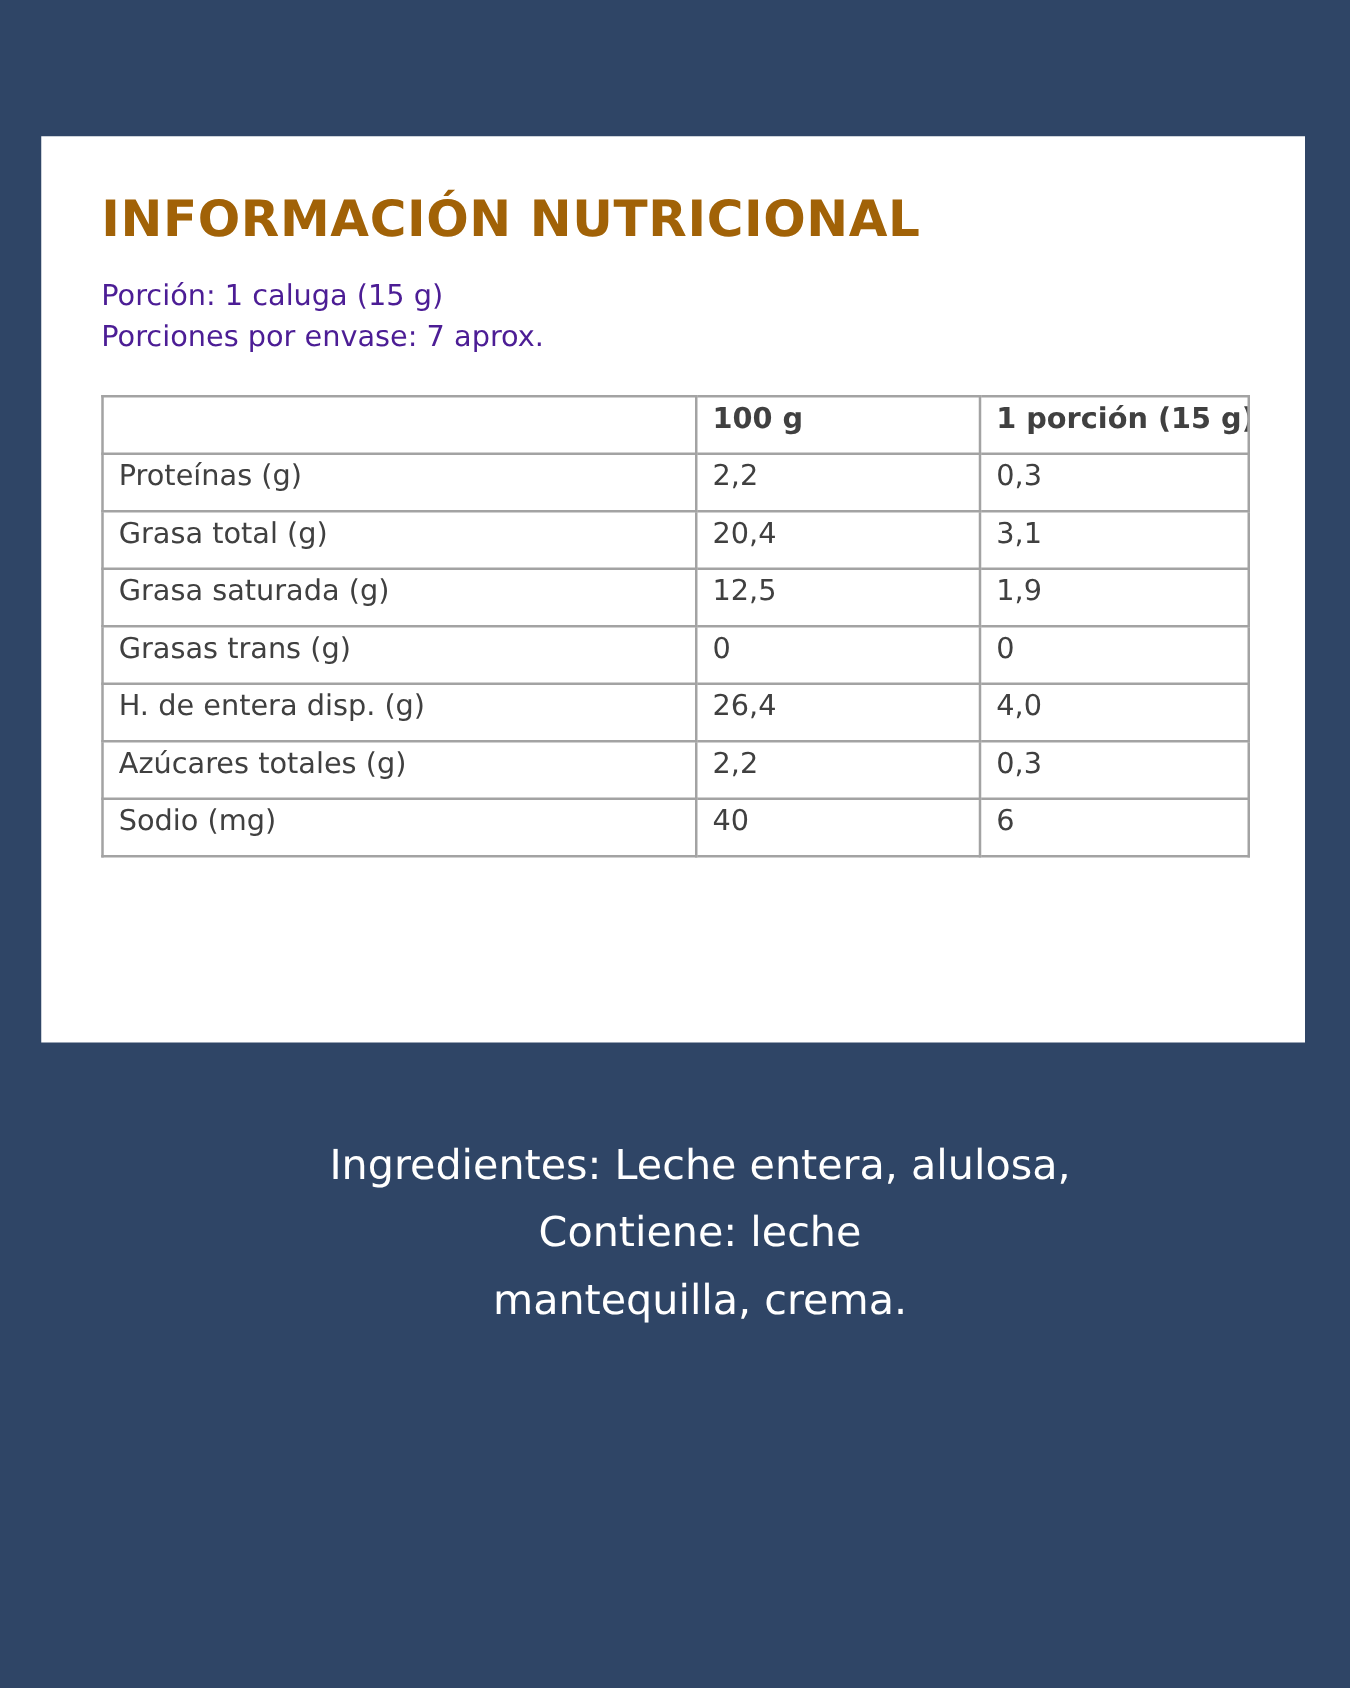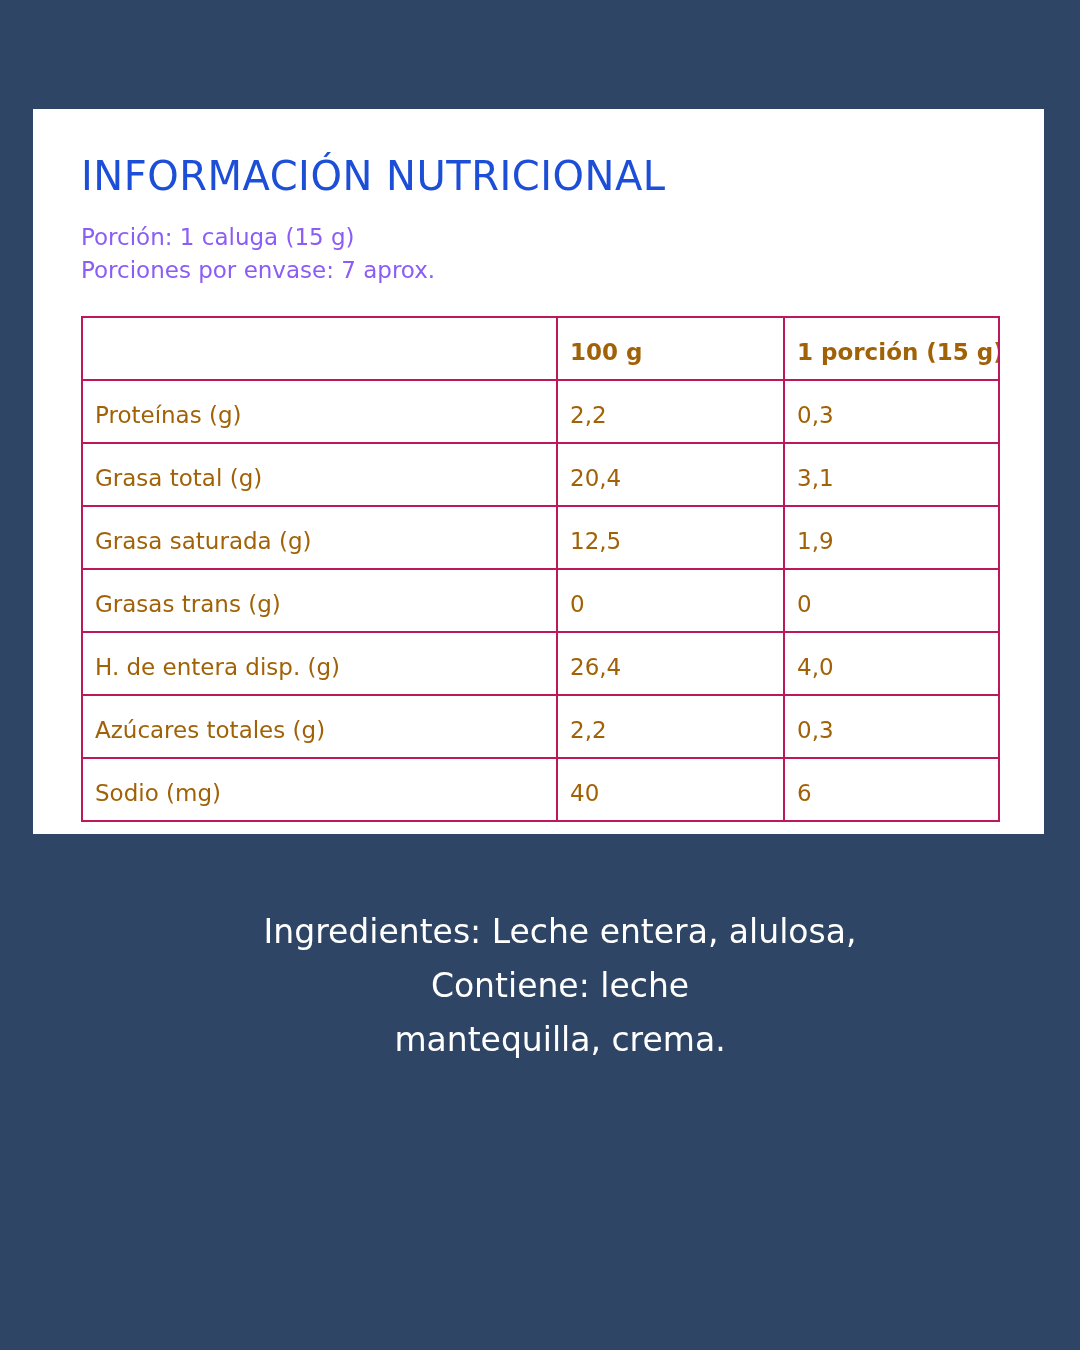--- a/index.html
+++ b/index.html
@@ -24,43 +24,43 @@
     top: 109px;
     width: 1011px;
     height: 725px;
     background: #ffffff;
     box-sizing: border-box;
     padding: 32px 44px 0 48px;
     overflow: hidden;
   }
   .label-title {
     font-size: 40px;
-    font-weight: normal;
+    font-weight: bold;
     letter-spacing: 0.5px;
-    color: #1d4ed8;
+    color: #a16207;
     margin: 12px 0 22px 0;
     font-family: "DejaVu Sans", sans-serif;
   }
   .serving-line {
     font-size: 23px;
-    color: #8b5cf6;
+    color: #4c1d95;
     line-height: 1.45;
     font-family: "DejaVu Sans", sans-serif;
   }
   .nutri-table {
     margin-top: 28px;
     border-collapse: collapse;
     width: 917px;
     table-layout: fixed;
   }
   .nutri-table td, .nutri-table th {
-    border: 2px solid #be185d;
-    padding: 19px 12px 12px 12px;
+    border: 2px solid #a3a3a3;
+    padding: 2px 12px 12px 12px;
     font-size: 23px;
-    color: #a16207;
+    color: #404040;
     text-align: left;
     font-weight: normal;
     font-family: "DejaVu Sans", sans-serif;
     height: 30px;
     vertical-align: middle;
     overflow: hidden;
     white-space: nowrap;
   }
   .nutri-table thead th {
     font-weight: bold;

